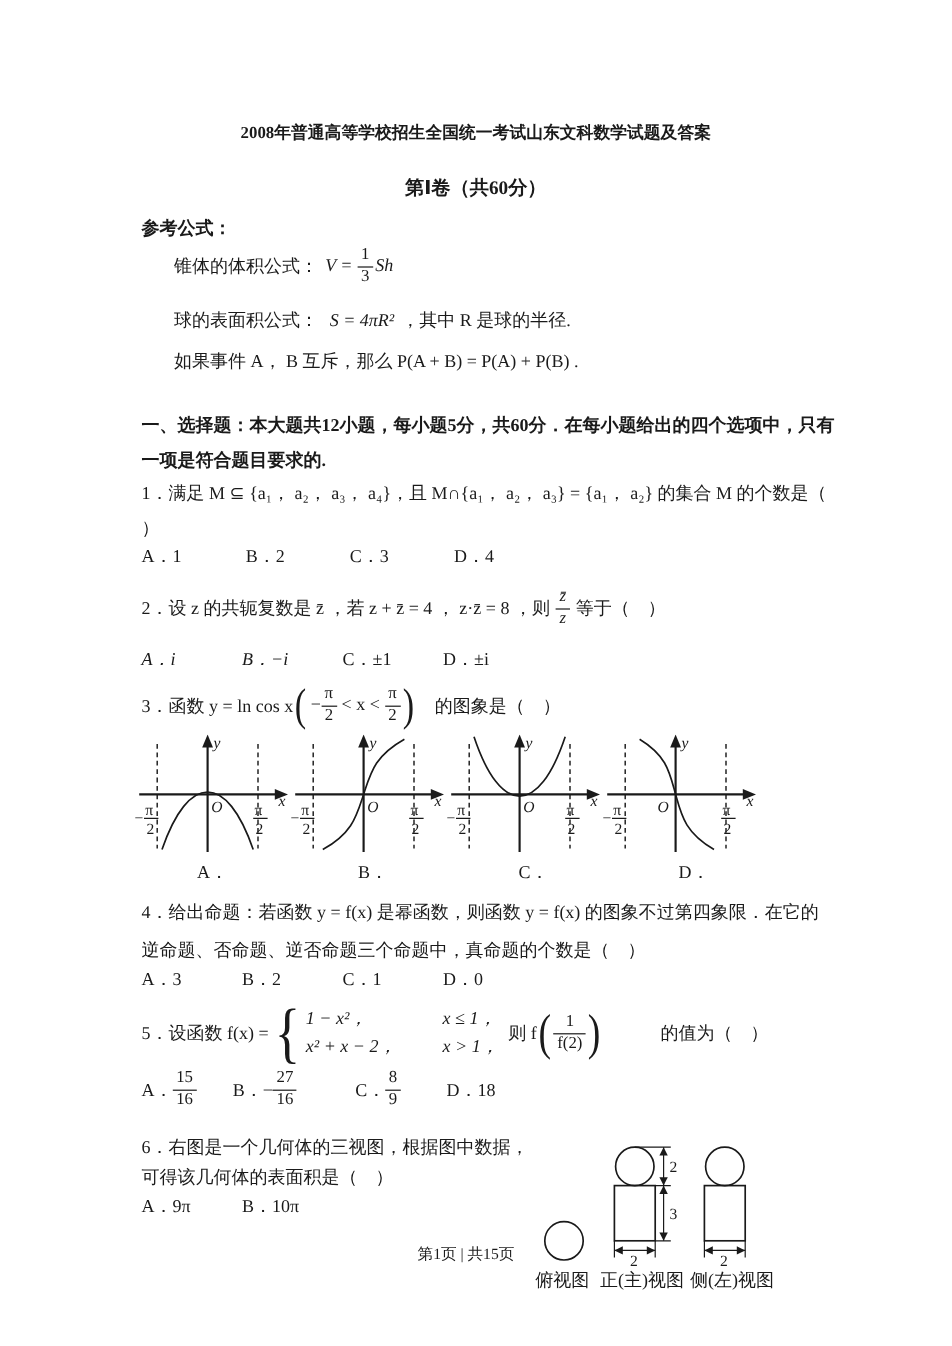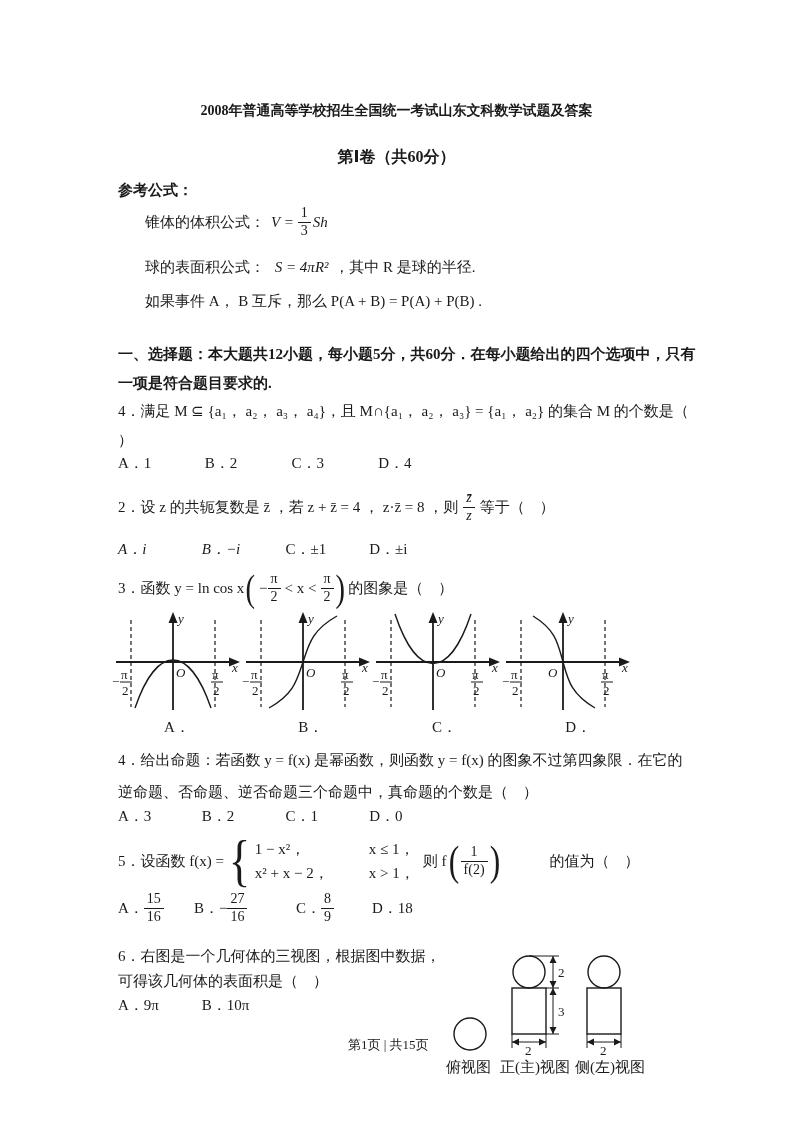--- a/index.html
+++ b/index.html
@@ -21,21 +21,21 @@
   .frac .num { display:block; padding:0 3px; }
   .frac .den { display:block; border-top:1px solid #1a1a1a; padding:0 3px; }
 
   .bigparen { font-size:38px; font-weight:400; line-height:1; transform:scaleX(.75); display:inline-block; }
   .brace { font-size:56px; font-weight:300; line-height:1; transform:scaleX(.8); display:inline-block; }
 
   
   .optrow span.opt { display:inline-block; width:80px; }
   .optrow-q1 span.opt { width:83px; }
 
-  .cases { display:grid; grid-template-columns:110px auto; row-gap:4px; column-gap:4px; line-height:20px; }
+  .cases { display:grid; grid-template-columns:110px auto; row-gap:4px; column-gap:4px; line-height:20px;font-style:italic; }
 
   .q5opts { display:flex; align-items:center; }
   .grp { display:inline-flex; align-items:center; }
 
   
   .graphs { display:flex; }
   .graphs svg { display:block; }
   .glabels span { display:inline-block; width:130px; text-align:center; }
 
   svg text { font-family:"Liberation Serif","DejaVu Sans",serif; font-size:13px; fill:#1a1a1a; }
@@ -65,21 +65,21 @@
   <span>球的表面积公式：</span>
   <span class="mvar" style="margin:0 2px 0 6px;">S = 4πR²</span>
   <span>，其中 R 是球的半径.</span>
 </div>
 
 <div class="abs nowrap" style="top:292px; left:145px;">如果事件 A， B 互斥，那么 P(A + B) = P(A) + P(B) .</div>
 
 <div class="abs bold nowrap" style="top:345px; left:118px;">一、选择题：本大题共12小题，每小题5分，共60分．在每小题给出的四个选项中，只有</div>
 <div class="abs bold nowrap" style="top:374px; left:118px;">一项是符合题目要求的.</div>
 
-<div class="abs nowrap" style="top:402px; left:118px;">4．满足 M ⊆ {a₁， a₂， a₃， a₄}，且 M∩{a₁， a₂， a₃} = {a₁， a₂} 的集合 M 的个数是（</div>
+<div class="abs nowrap" style="top:402px; left:118px;">1．满足 M ⊆ {a₁， a₂， a₃， a₄}，且 M∩{a₁， a₂， a₃} = {a₁， a₂} 的集合 M 的个数是（</div>
 <div class="abs" style="top:431px; left:118px;">）</div>
 <div class="abs optrow optrow-q1 nowrap" style="top:454px; left:118px;">
   <span class="opt">A．1</span>
   <span class="opt">B．2</span>
   <span class="opt">C．3</span>
   <span class="opt">D．4</span>
 </div>
 
 <div class="abs row nowrap" style="top:484px; left:118px; height:46px;font-family:Liberation Serif, serif;">
   <span>2．设 z 的共轭复数是 z̄ ，若 z + z̄ = 4 ， z·z̄ = 8 ，则</span>
@@ -103,21 +103,21 @@
   <span class="frac">
     <span class="num">π</span>
     <span class="den">2</span>
   </span>
   <span style="margin:0 4px;">&lt; x &lt;</span>
   <span class="frac">
     <span class="num">π</span>
     <span class="den">2</span>
   </span>
   <span class="bigparen">)</span>
-  <span style="margin-left:2px;">的图象是（　）</span>
+  <span style="margin-left:16px;">的图象是（　）</span>
 </div>
 
 <div class="abs graphs" style="top:612px; left:112px;">
 
   <svg width="130" height="104" viewBox="0 0 130 104">
     <line class="stroke" x1="4" y1="50" x2="118" y2="50" stroke-width="1.8"></line>
     <polygon points="117,45.5 128,50 117,54.5" fill="#1a1a1a"></polygon>
     <line class="stroke" x1="61" y1="98" x2="61" y2="9" stroke-width="1.8"></line>
     <polygon points="56.5,11 61,0 65.5,11" fill="#1a1a1a"></polygon>
     <line class="stroke" x1="19" y1="8" x2="19" y2="95" stroke-width="1.2" stroke-dasharray="4 3"></line>

